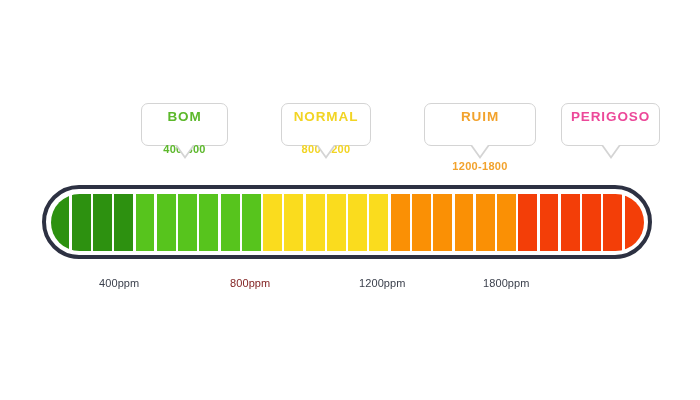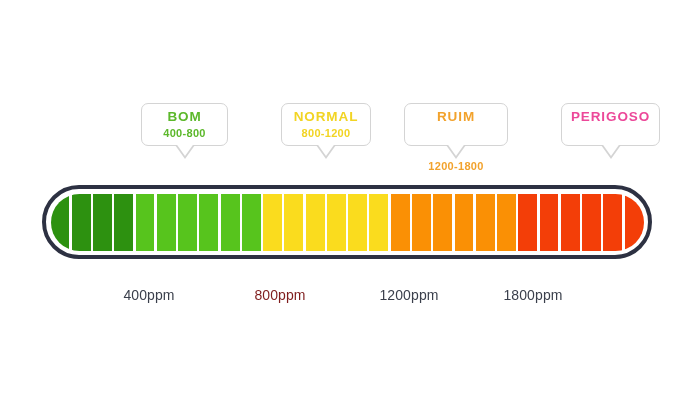--- a/index.html
+++ b/index.html
@@ -22,21 +22,21 @@
     background:#ffffff;
     text-align:center;
     padding-top:6px;
     line-height:1.0;
   }
   .callout .c-title{
     display:block;
     font-size:13.5px;
     font-weight:bold;
     letter-spacing:0.9px;
-    margin-bottom:4px;
+    margin-bottom:20px;
   }
   .callout .c-range{
     display:block;
     font-size:11px;
     font-weight:bold;
     letter-spacing:0.3px;
   }
   
   .tail-out,.tail-in{
     position:absolute;
@@ -79,24 +79,24 @@
   .seg{
     height:100%;
     flex:1 1 0;
     margin-right:2.4px;
   }
   .seg:last-child{margin-right:0;}
 
   
   .axis-label{
     position:absolute;
-    top:287px;
-    font-size:14px;
+    top:277px;
+    font-size:11px;
     color:#3a3f4b;
-    text-align:center;
+    text-align:left;
     width:100px;
     letter-spacing:0.1px;
   }
 </style>
 </head>
 <body>
 
 <div id="stage">
 
   <div id="callouts-layer">
@@ -105,21 +105,21 @@
         <span class="c-range" style="color: rgb(92, 184, 43);">400-800</span>
         <span class="tail-out"></span>
         <span class="tail-in"></span>
       </div>
       <div class="callout" style="left: 281px; top: 103px; width: 90px; height: 43px;">
         <span class="c-title" style="color: rgb(242, 212, 35);">NORMAL</span>
         <span class="c-range" style="color: rgb(242, 212, 35); text-align: center;">800-1200</span>
         <span class="tail-out"></span>
         <span class="tail-in"></span>
       </div>
-      <div class="callout" style="left: 404px; top: 103px; width: 104px; height: 43px;">
+      <div class="callout" style="left: 424px; top: 103px; width: 112px; height: 43px;">
         <span class="c-title" style="color: rgb(242, 162, 44);">RUIM</span>
         <span class="c-range" style="color: rgb(242, 162, 44); margin-top: 37px;">1200-1800</span>
         <span class="tail-out"></span>
         <span class="tail-in"></span>
       </div>
       <div class="callout" style="left: 561px; top: 103px; width: 99px; height: 43px;">
         <span class="c-title" style="color: #ec4899;">PERIGOSO</span>
         <span class="tail-out"></span>
         <span class="tail-in"></span>
       </div>

